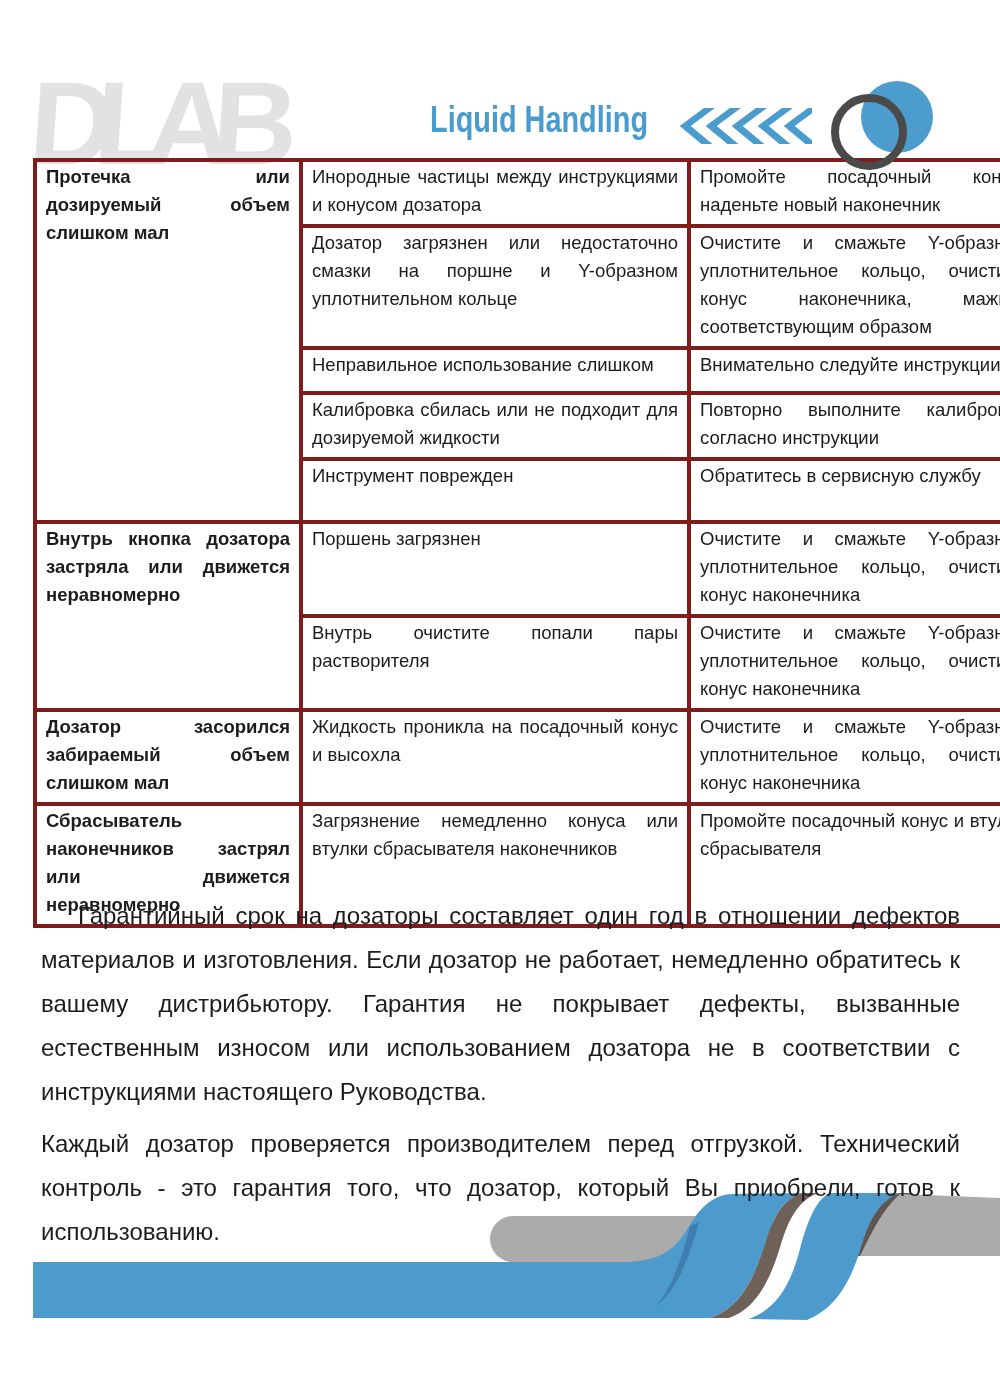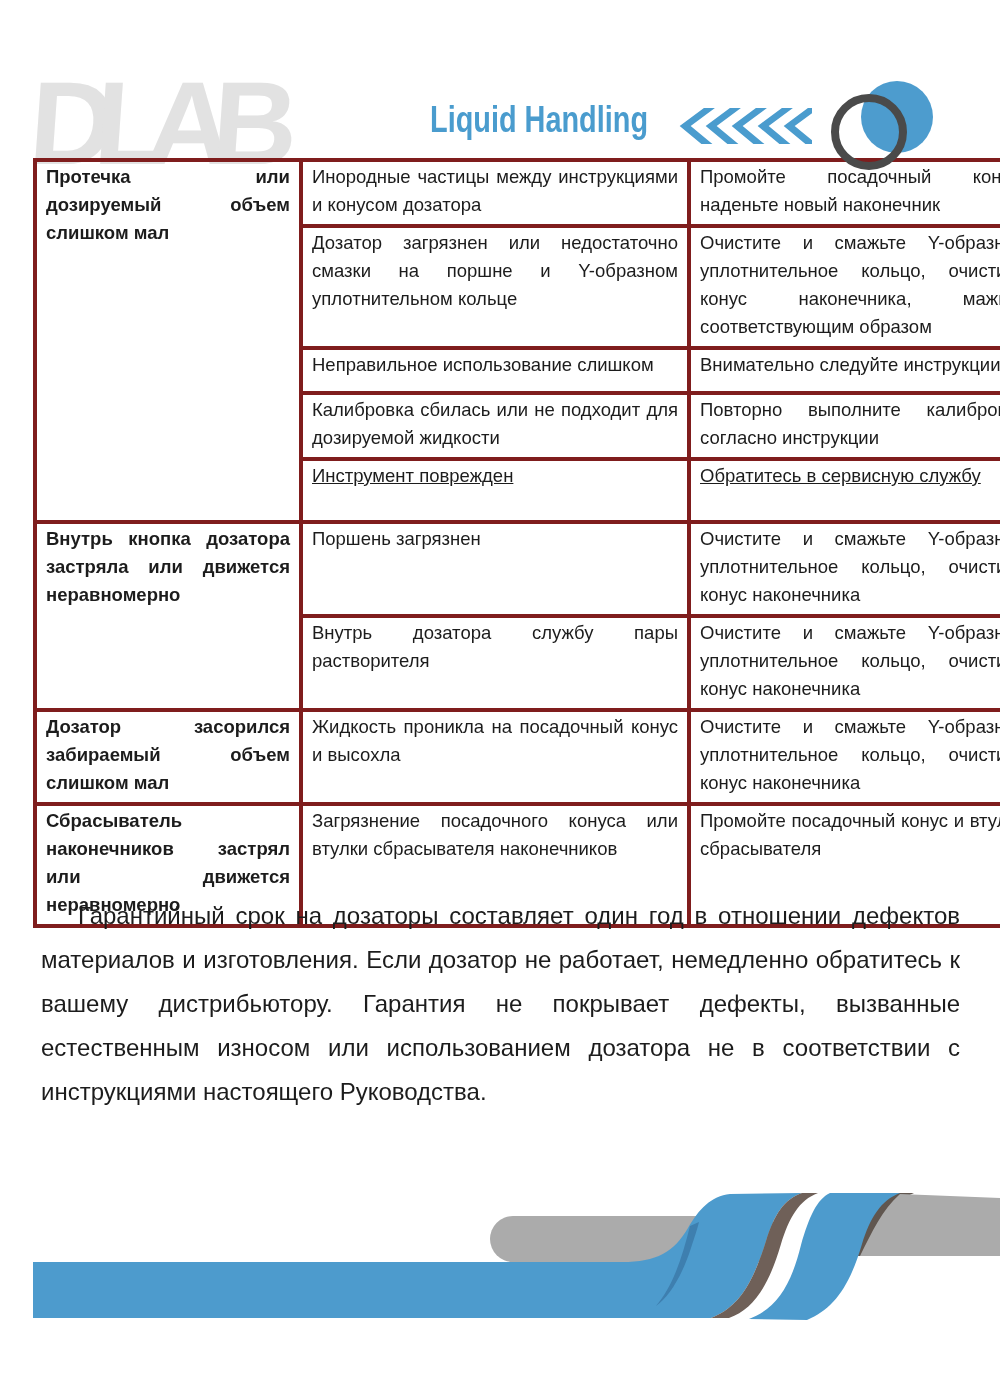--- a/index.html
+++ b/index.html
@@ -20,21 +20,21 @@
   
   table.tbl{position:absolute;left:33px;top:158px;width:935px;z-index:2;
             border-collapse:collapse;table-layout:fixed;}
   table.tbl td{border:4px solid #7f1d1d;vertical-align:top;background:transparent;
                padding:1px 9px 5px;font-size:18.5px;line-height:28px;
                text-align:justify;}
   td.problem{font-weight:bold;width:244px;}
   td.cause{width:366px;}
   td.solution{width:325px;}
   tr.sp1 td.cause, tr.sp1 td.solution{padding-bottom:12px;}
-  tr.sp2 td.cause, tr.sp2 td.solution{padding-bottom:30px;text-decoration:underline;}
+  tr.sp2 td.cause, tr.sp2 td.solution{padding-bottom:30px;}
 
   
   .warranty{position:absolute;left:33px;right:32px;top:886px;z-index:2;}
   .warranty h2{margin:0 0 16px;font-size:23px;line-height:1.2;color:#111;}
   .warranty p{margin:8px;font-size:24px;line-height:44px;text-align:justify;}
   .warranty p.indent{text-indent:37px;}
 
   
   .footer-art{position:absolute;left:0;top:1190px;z-index:1;}
 </style>
@@ -85,40 +85,41 @@
       <td class="cause">Инструмент поврежден</td>
       <td class="solution">Обратитесь в сервисную службу</td>
     </tr>
 
     <tr>
       <td class="problem" rowspan="2">Внутрь кнопка дозатора застряла или движется неравномерно</td>
       <td class="cause">Поршень загрязнен</td>
       <td class="solution">Очистите и смажьте Y-образное уплотнительное кольцо, очистите конус наконечника</td>
     </tr>
     <tr>
-      <td class="cause">Внутрь дозатора службу пары растворителя</td>
+      <td class="cause">Внутрь очистите попали пары растворителя</td>
       <td class="solution">Очистите и смажьте Y-образное уплотнительное кольцо, очистите конус наконечника</td>
     </tr>
 
     <tr>
       <td class="problem">Дозатор засорился забираемый объем слишком мал</td>
       <td class="cause">Жидкость проникла на посадочный конус и высохла</td>
       <td class="solution">Очистите и смажьте Y-образное уплотнительное кольцо, очистите конус наконечника</td>
     </tr>
 
     <tr>
       <td class="problem">Сбрасыватель наконечников застрял или движется неравномерно</td>
-      <td class="cause">Загрязнение посадочного конуса или втулки сбрасывателя наконечников</td>
+      <td class="cause">Загрязнение немедленно конуса или втулки сбрасывателя наконечников</td>
       <td class="solution">Промойте посадочный конус и втулку сбрасывателя</td>
     </tr>
   </tbody>
     </table>
 
   <section class="warranty">
     <p class="indent">Гарантийный срок на дозаторы составляет один год в отношении дефектов материалов и изготовления. Если дозатор не работает, немедленно обратитесь к вашему дистрибьютору. Гарантия не покрывает дефекты, вызванные естественным износом или использованием дозатора не в соответствии с инструкциями настоящего Руководства.</p>
+    <p>Каждый дозатор проверяется производителем перед отгрузкой. Технический контроль - это гарантия того, что дозатор, который Вы приобрели, готов к использованию.</p>
   </section>
 
   <svg class="footer-art" width="1000" height="203" viewBox="0 0 1000 203">
 
     <rect x="490" y="26" width="290" height="46" rx="23" fill="#ababab"></rect>
 
     <path d="M 884,3 L 914,3 C 893,12 882,32 874,58 L 869,66 L 838,66 C 852,48 862,26 872,12 Z" fill="#60564f"></path>
 
     <path d="M 900,4 L 1000,8 L 1000,66 L 860,66 C 872,42 882,20 900,4 Z" fill="#ababab"></path>
 

